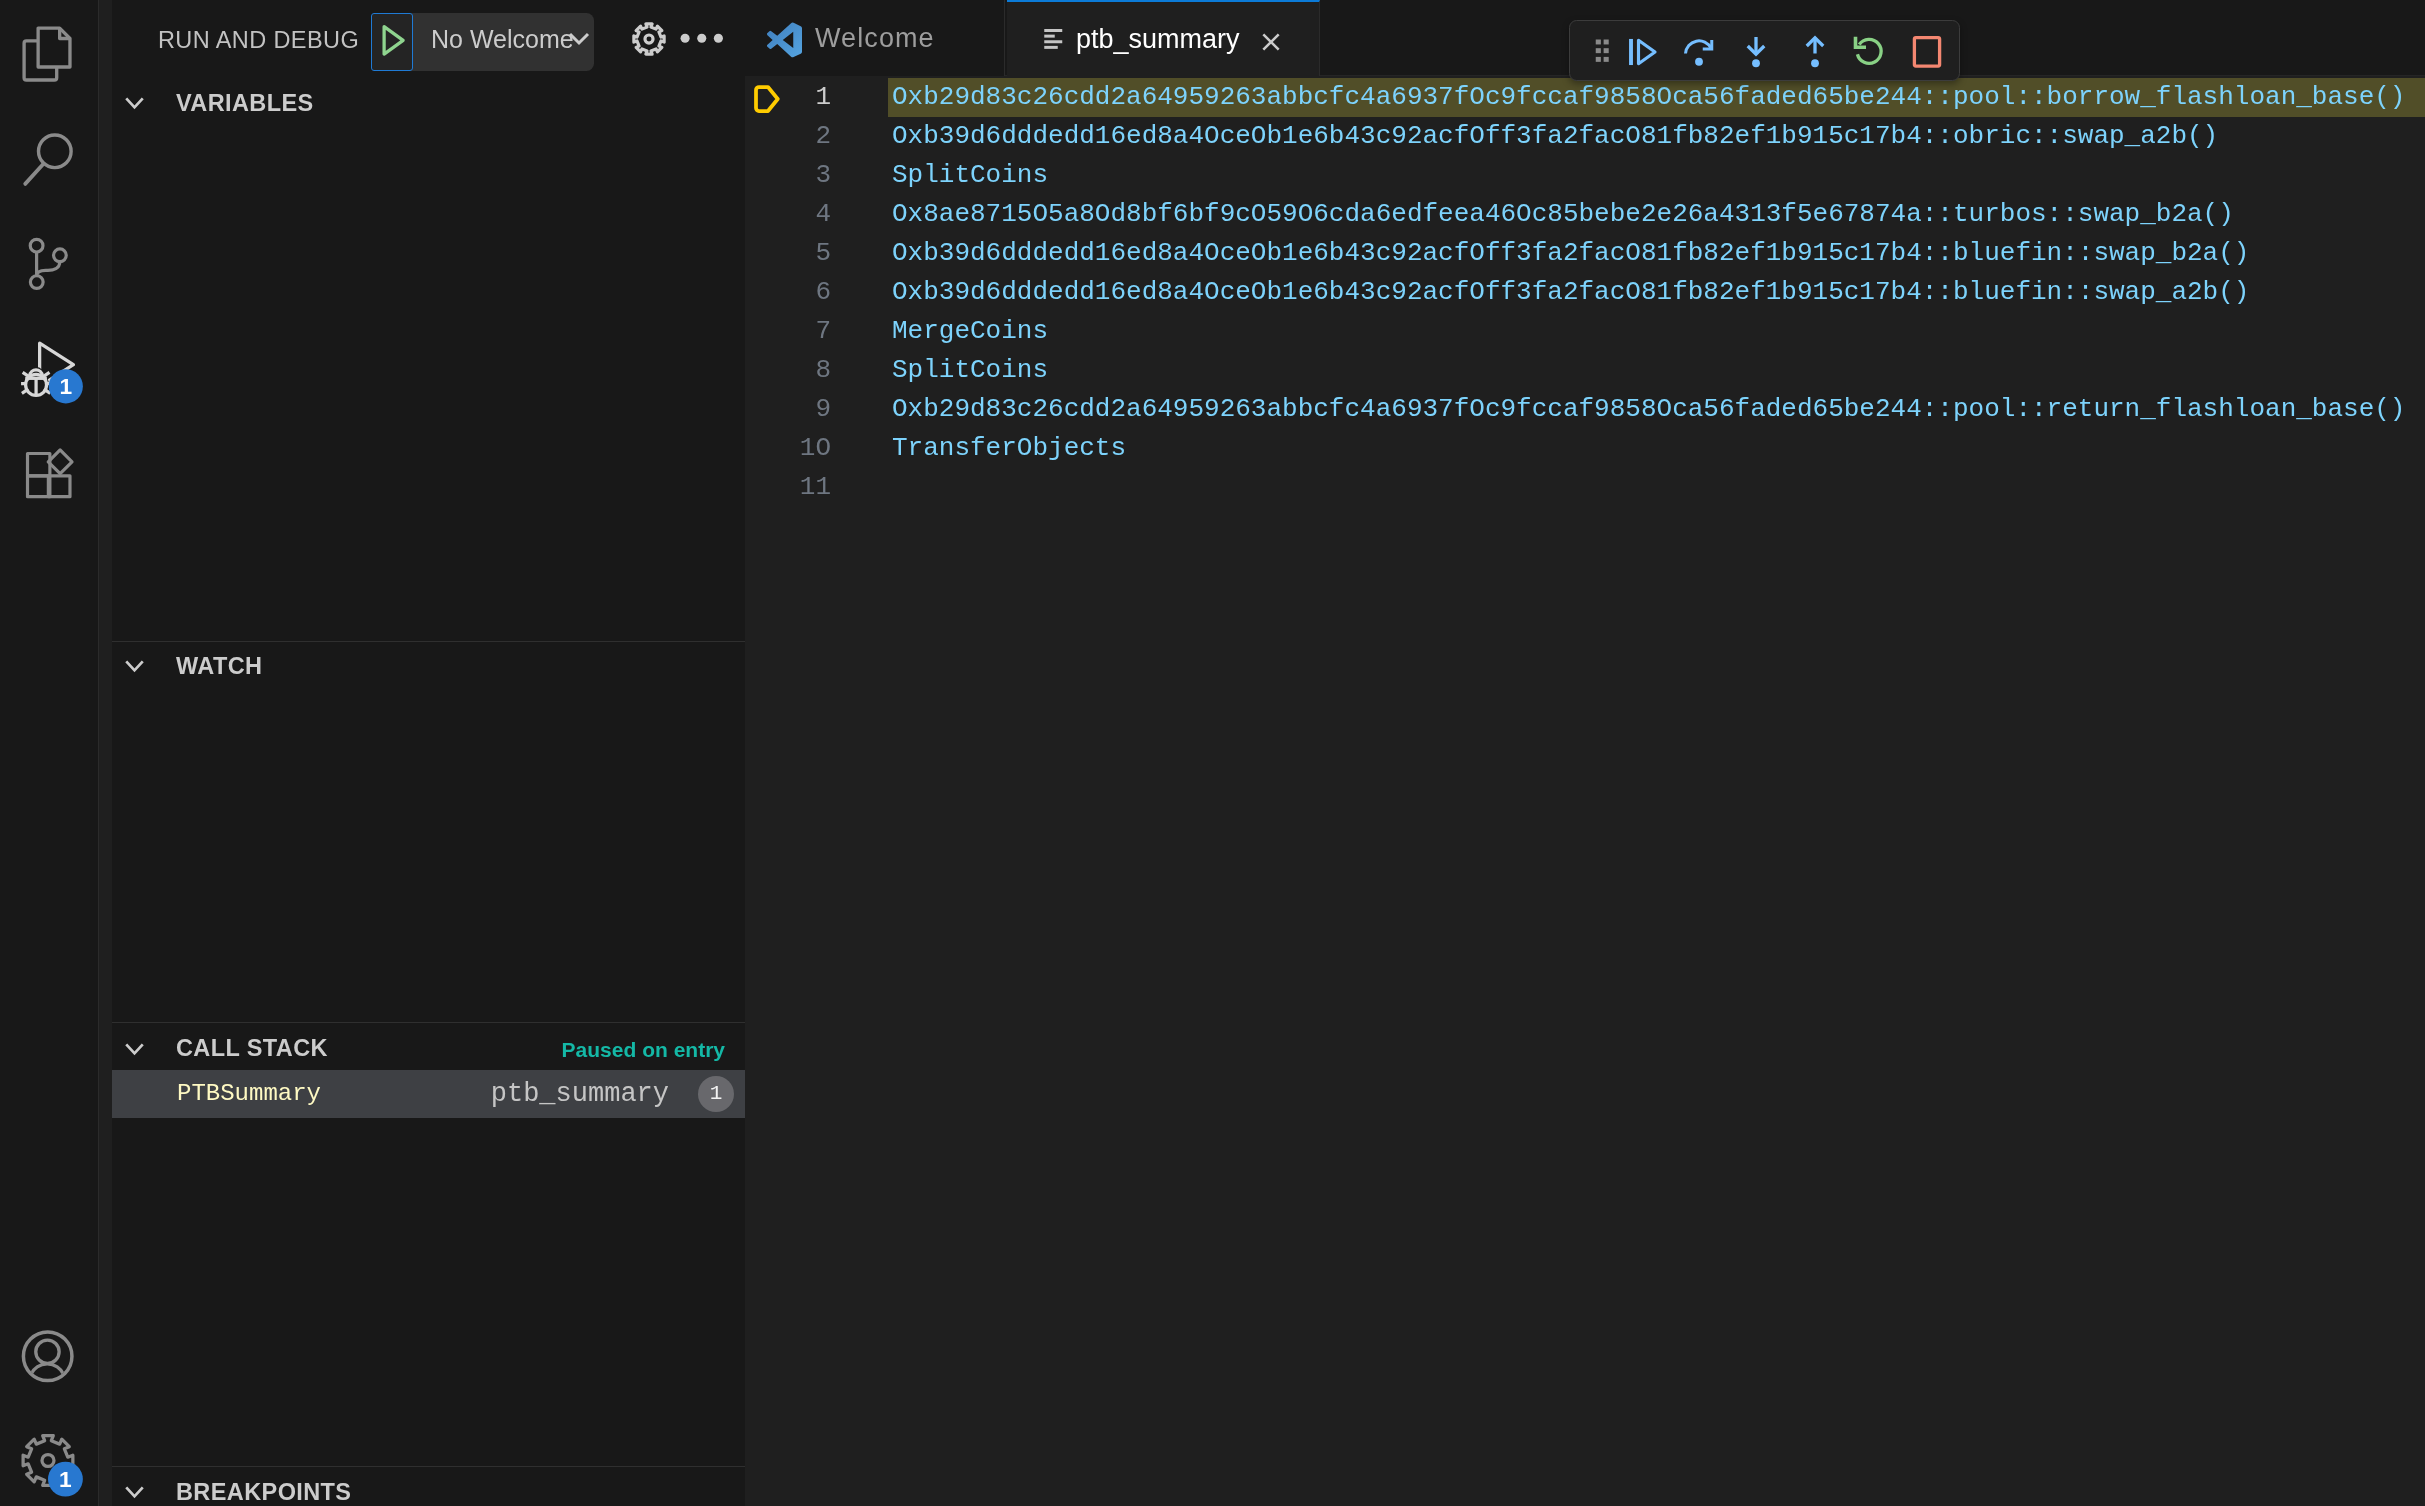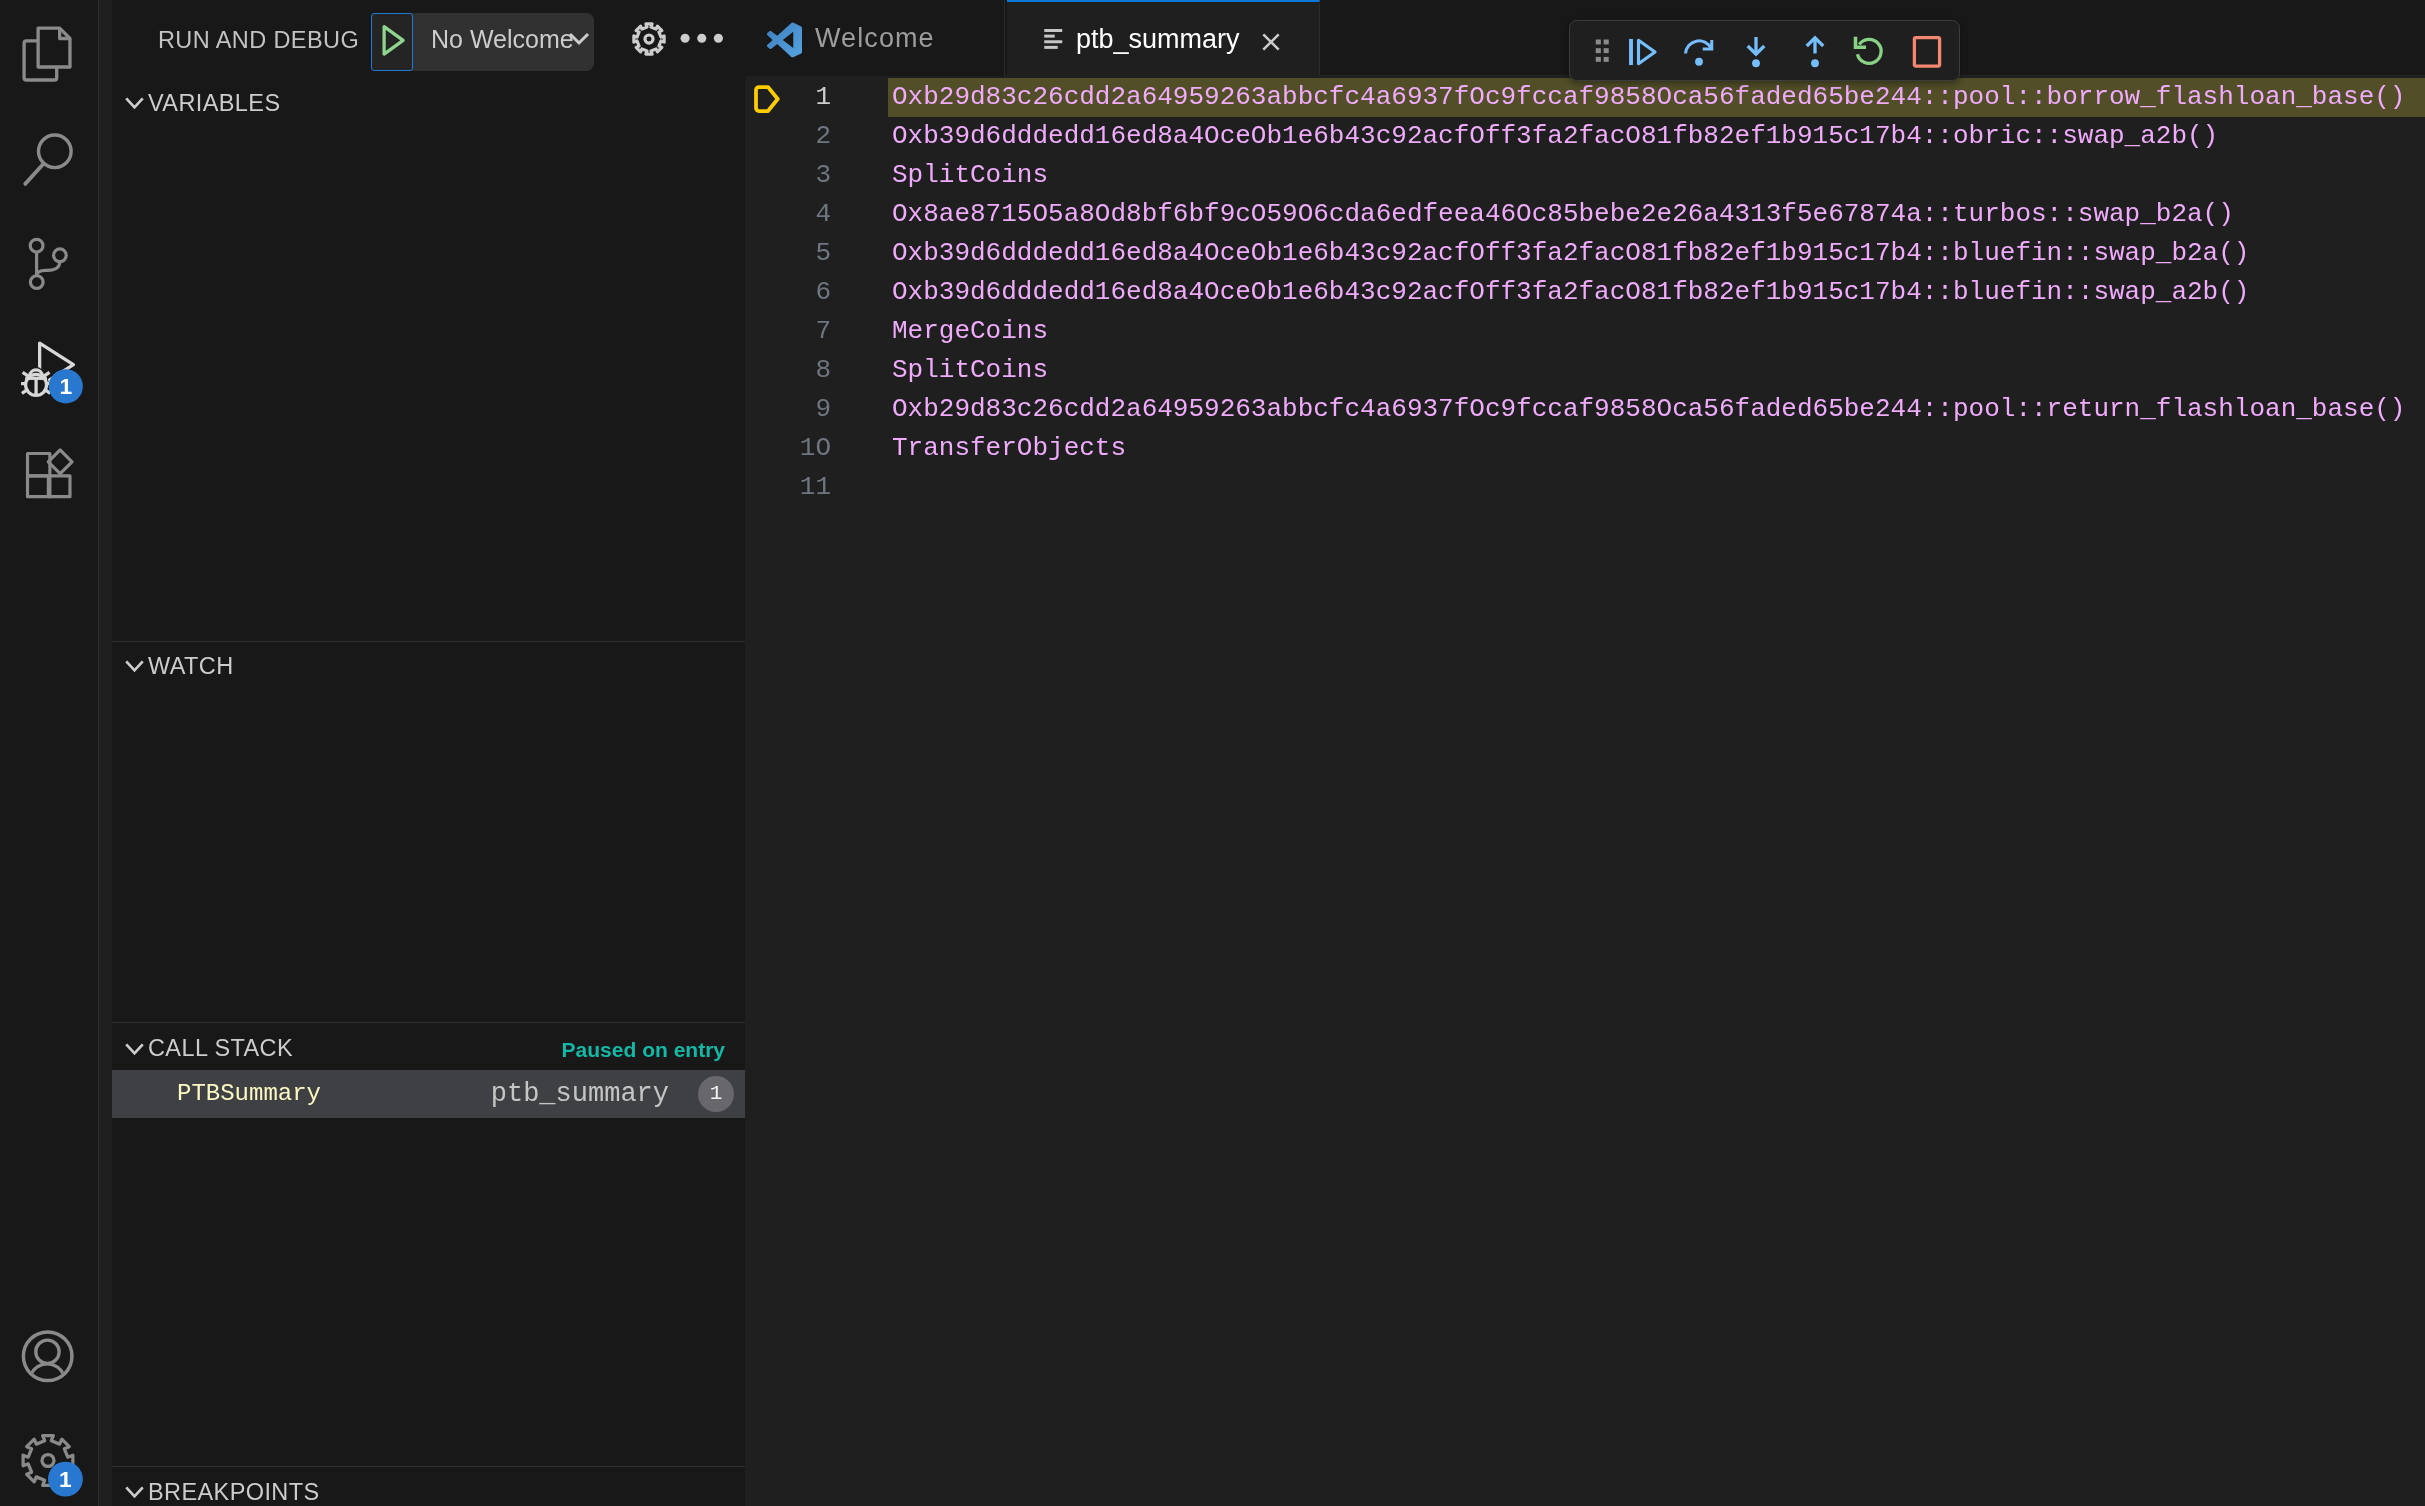--- a/index.html
+++ b/index.html
@@ -8,40 +8,40 @@
 #root { position:absolute; left:0; top:0; width:2426px; height:1506px; }
 .abs { position:absolute; }
 
 
 #activitybar { left:0; top:0; width:99px; height:1506px; background:#181818;
   border-right:1.5px solid #2b2b2b; }
 
 
 #sidebar { left:100px; top:0; width:643px; height:1506px; background:#181818;
   border-right:1.5px solid #2b2b2b;margin-left:12px; }
-.sechead { position:absolute; left:36px; color:#cccccc; font-weight:400;
+.sechead { position:absolute; left:64px; color:#cccccc; font-weight:700;
   font-size:23.5px; letter-spacing:0.4px; }
 .chev { position:absolute; left:12px; width:21px; height:21px; }
 .divline { position:absolute; left:0; width:643px; height:0.8px; background:#2f2f2f; }
 
 
 #editor { left:745px; top:0; width:1681px; height:1506px; background:#1f1f1f; }
 #tabstrip { position:absolute; left:0; top:0; width:1681px; height:76px;
   background:#181818; border-bottom:1.5px solid #252525; }
 .tab { position:absolute; top:0; height:76px; }
 #tab1 { left:0; width:260px; background:#181818; border-right:1.5px solid #2b2b2b;text-align:center; }
 #tab2 { left:262px; width:313px; background:#1f1f1f; border-right:1.5px solid #2b2b2b;
   border-top:2.3px solid #0c7bd8; }
 .tabtext { position:absolute; top:50%; transform:translateY(-50%); font-size:27px; }
 
 
 #codearea { position:absolute; left:0; top:77px; width:1681px; height:1429px; }
 #linehl { position:absolute; left:143px; top:0.8px; width:1537px; height:39px; background:#514e28; }
 pre.code { font-family:"Liberation Mono", monospace; font-size:26px; line-height:39px;
-  color:#f0abfc; position:absolute; top:0.8px; }
+  color:#7dd3fc; position:absolute; top:0.8px; }
 #linenums { left:0; width:86px; text-align:right; color:#6e7681; }
 #codelines { left:147px; }
 
 
 #dbgbar { position:absolute; left:824px; top:20px; width:391px; height:61px;
   background:#1f1f1f; border:1.5px solid #3c3c3c; border-radius:7.6px;
   box-shadow:0 3px 7.6px rgba(0,0,0,0.35); }
 </style>
 </head>
 <body>

